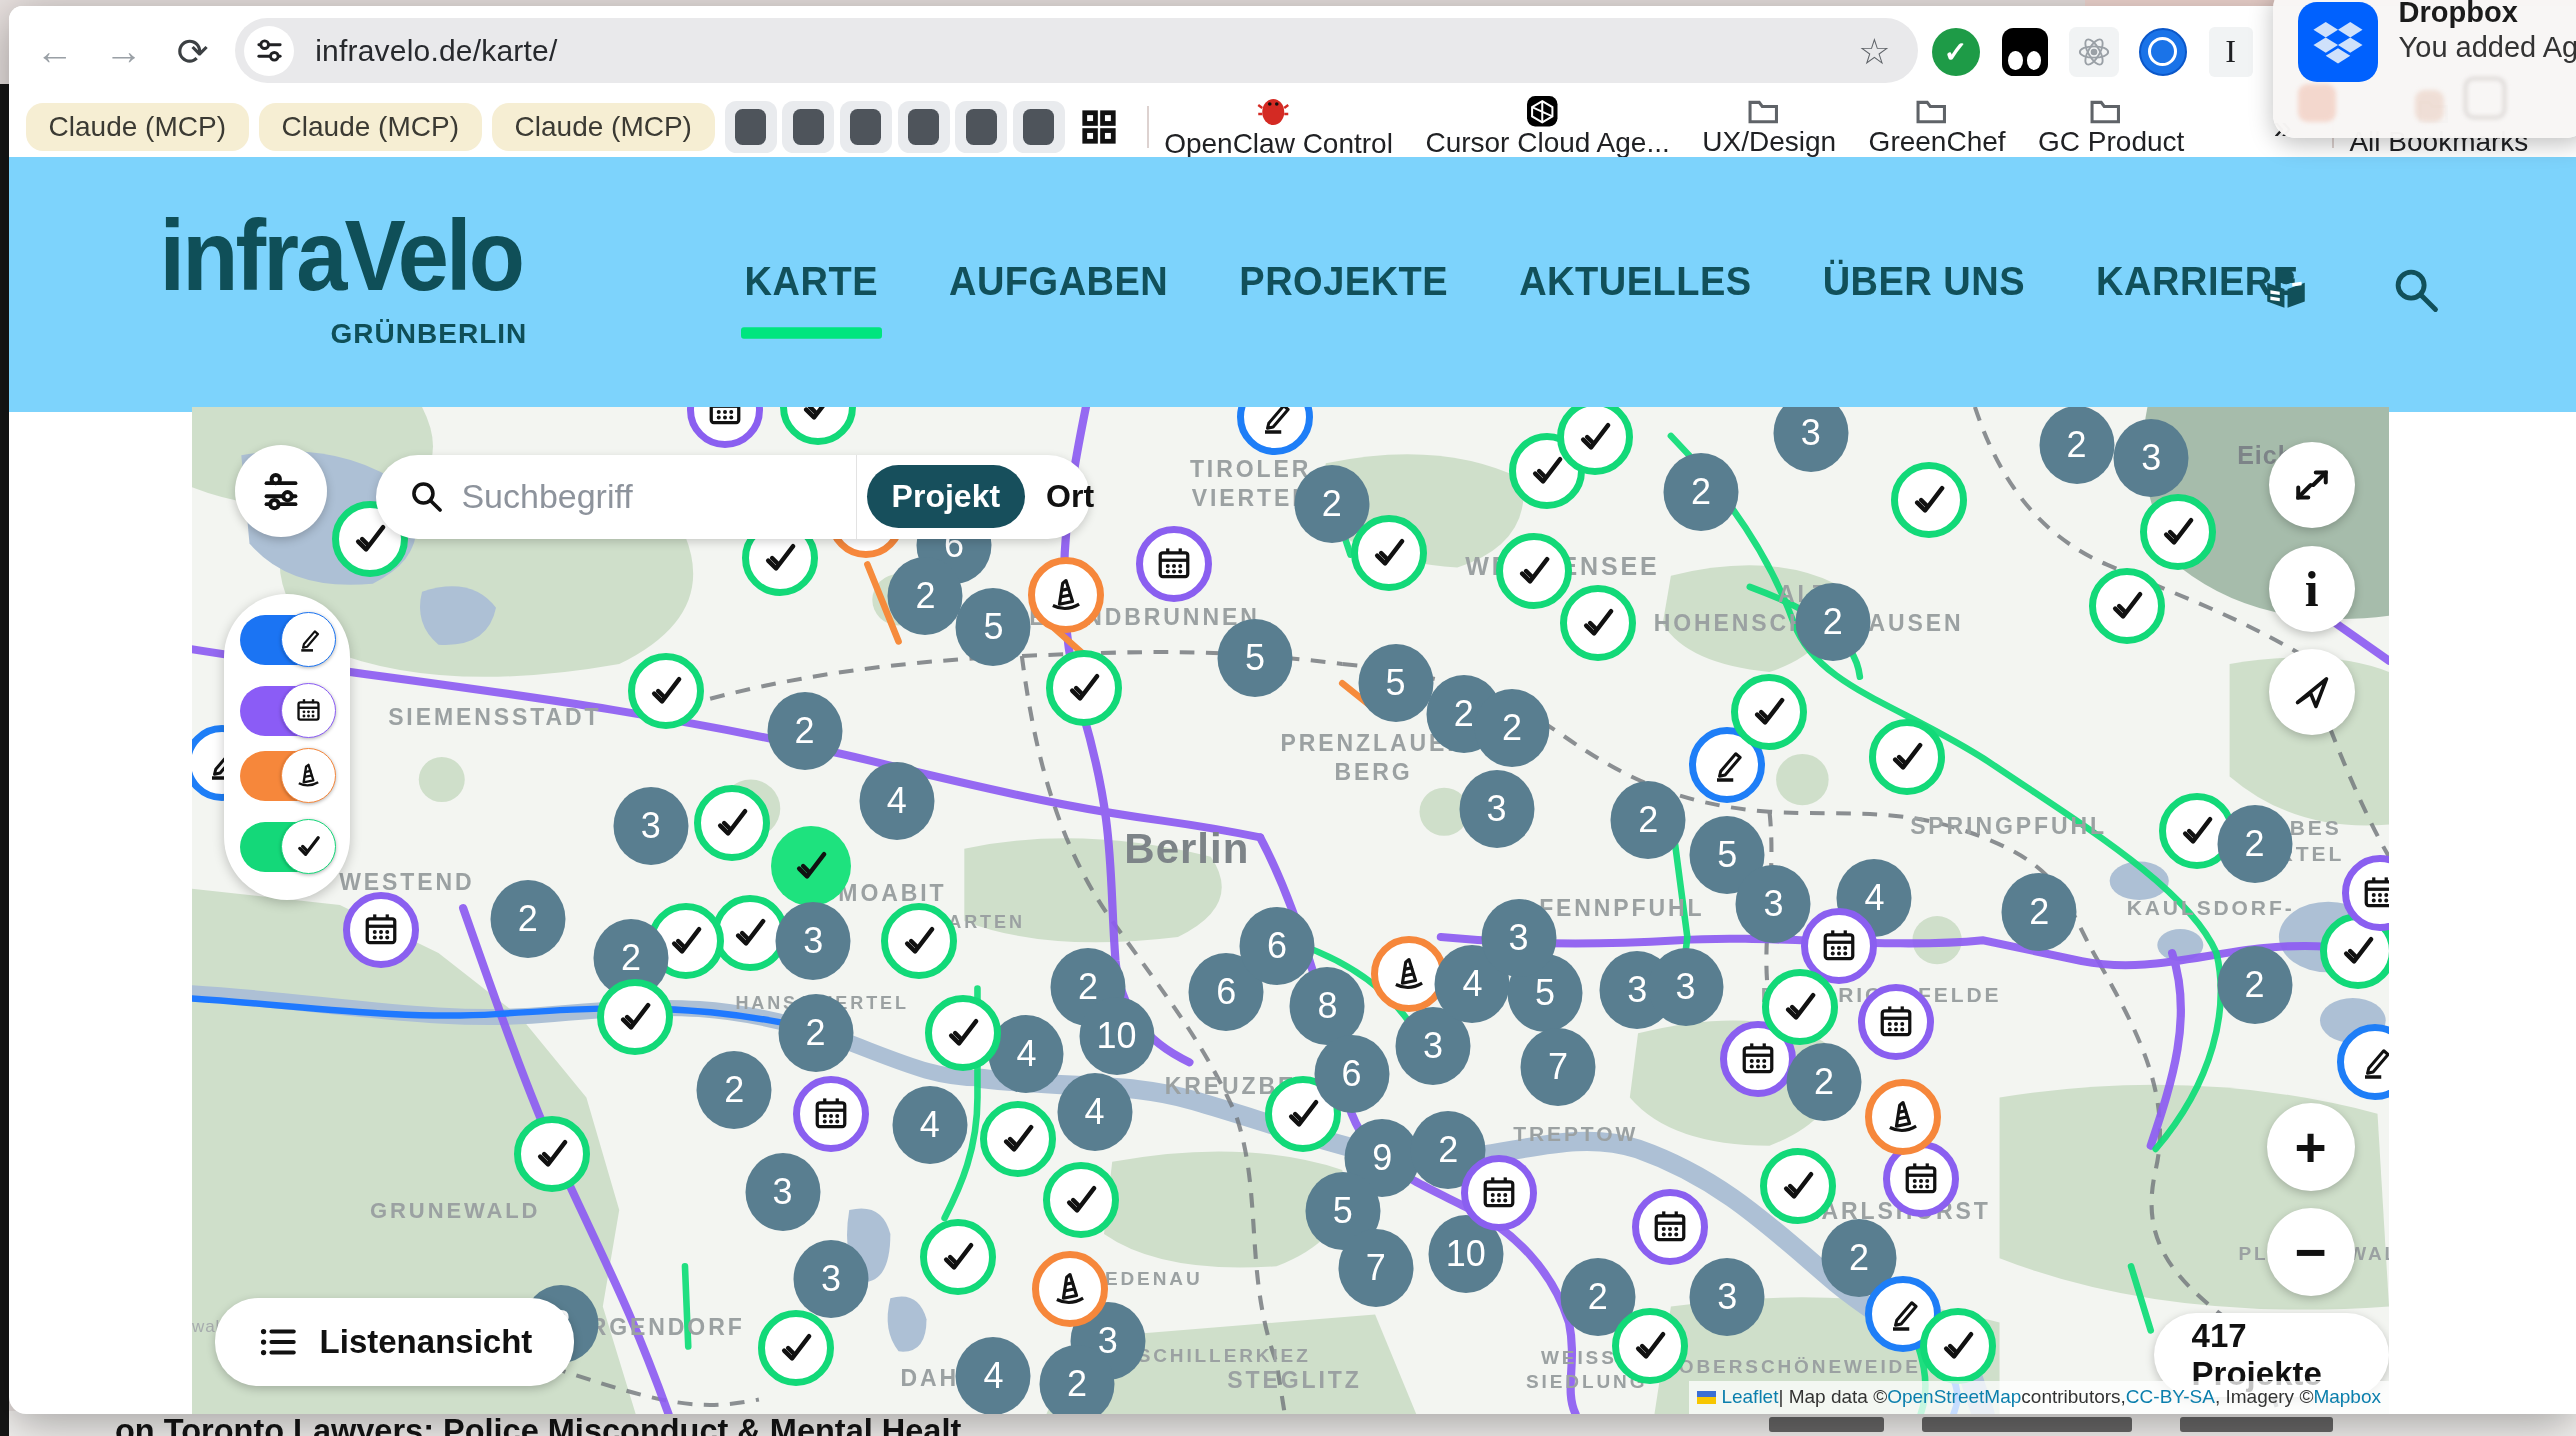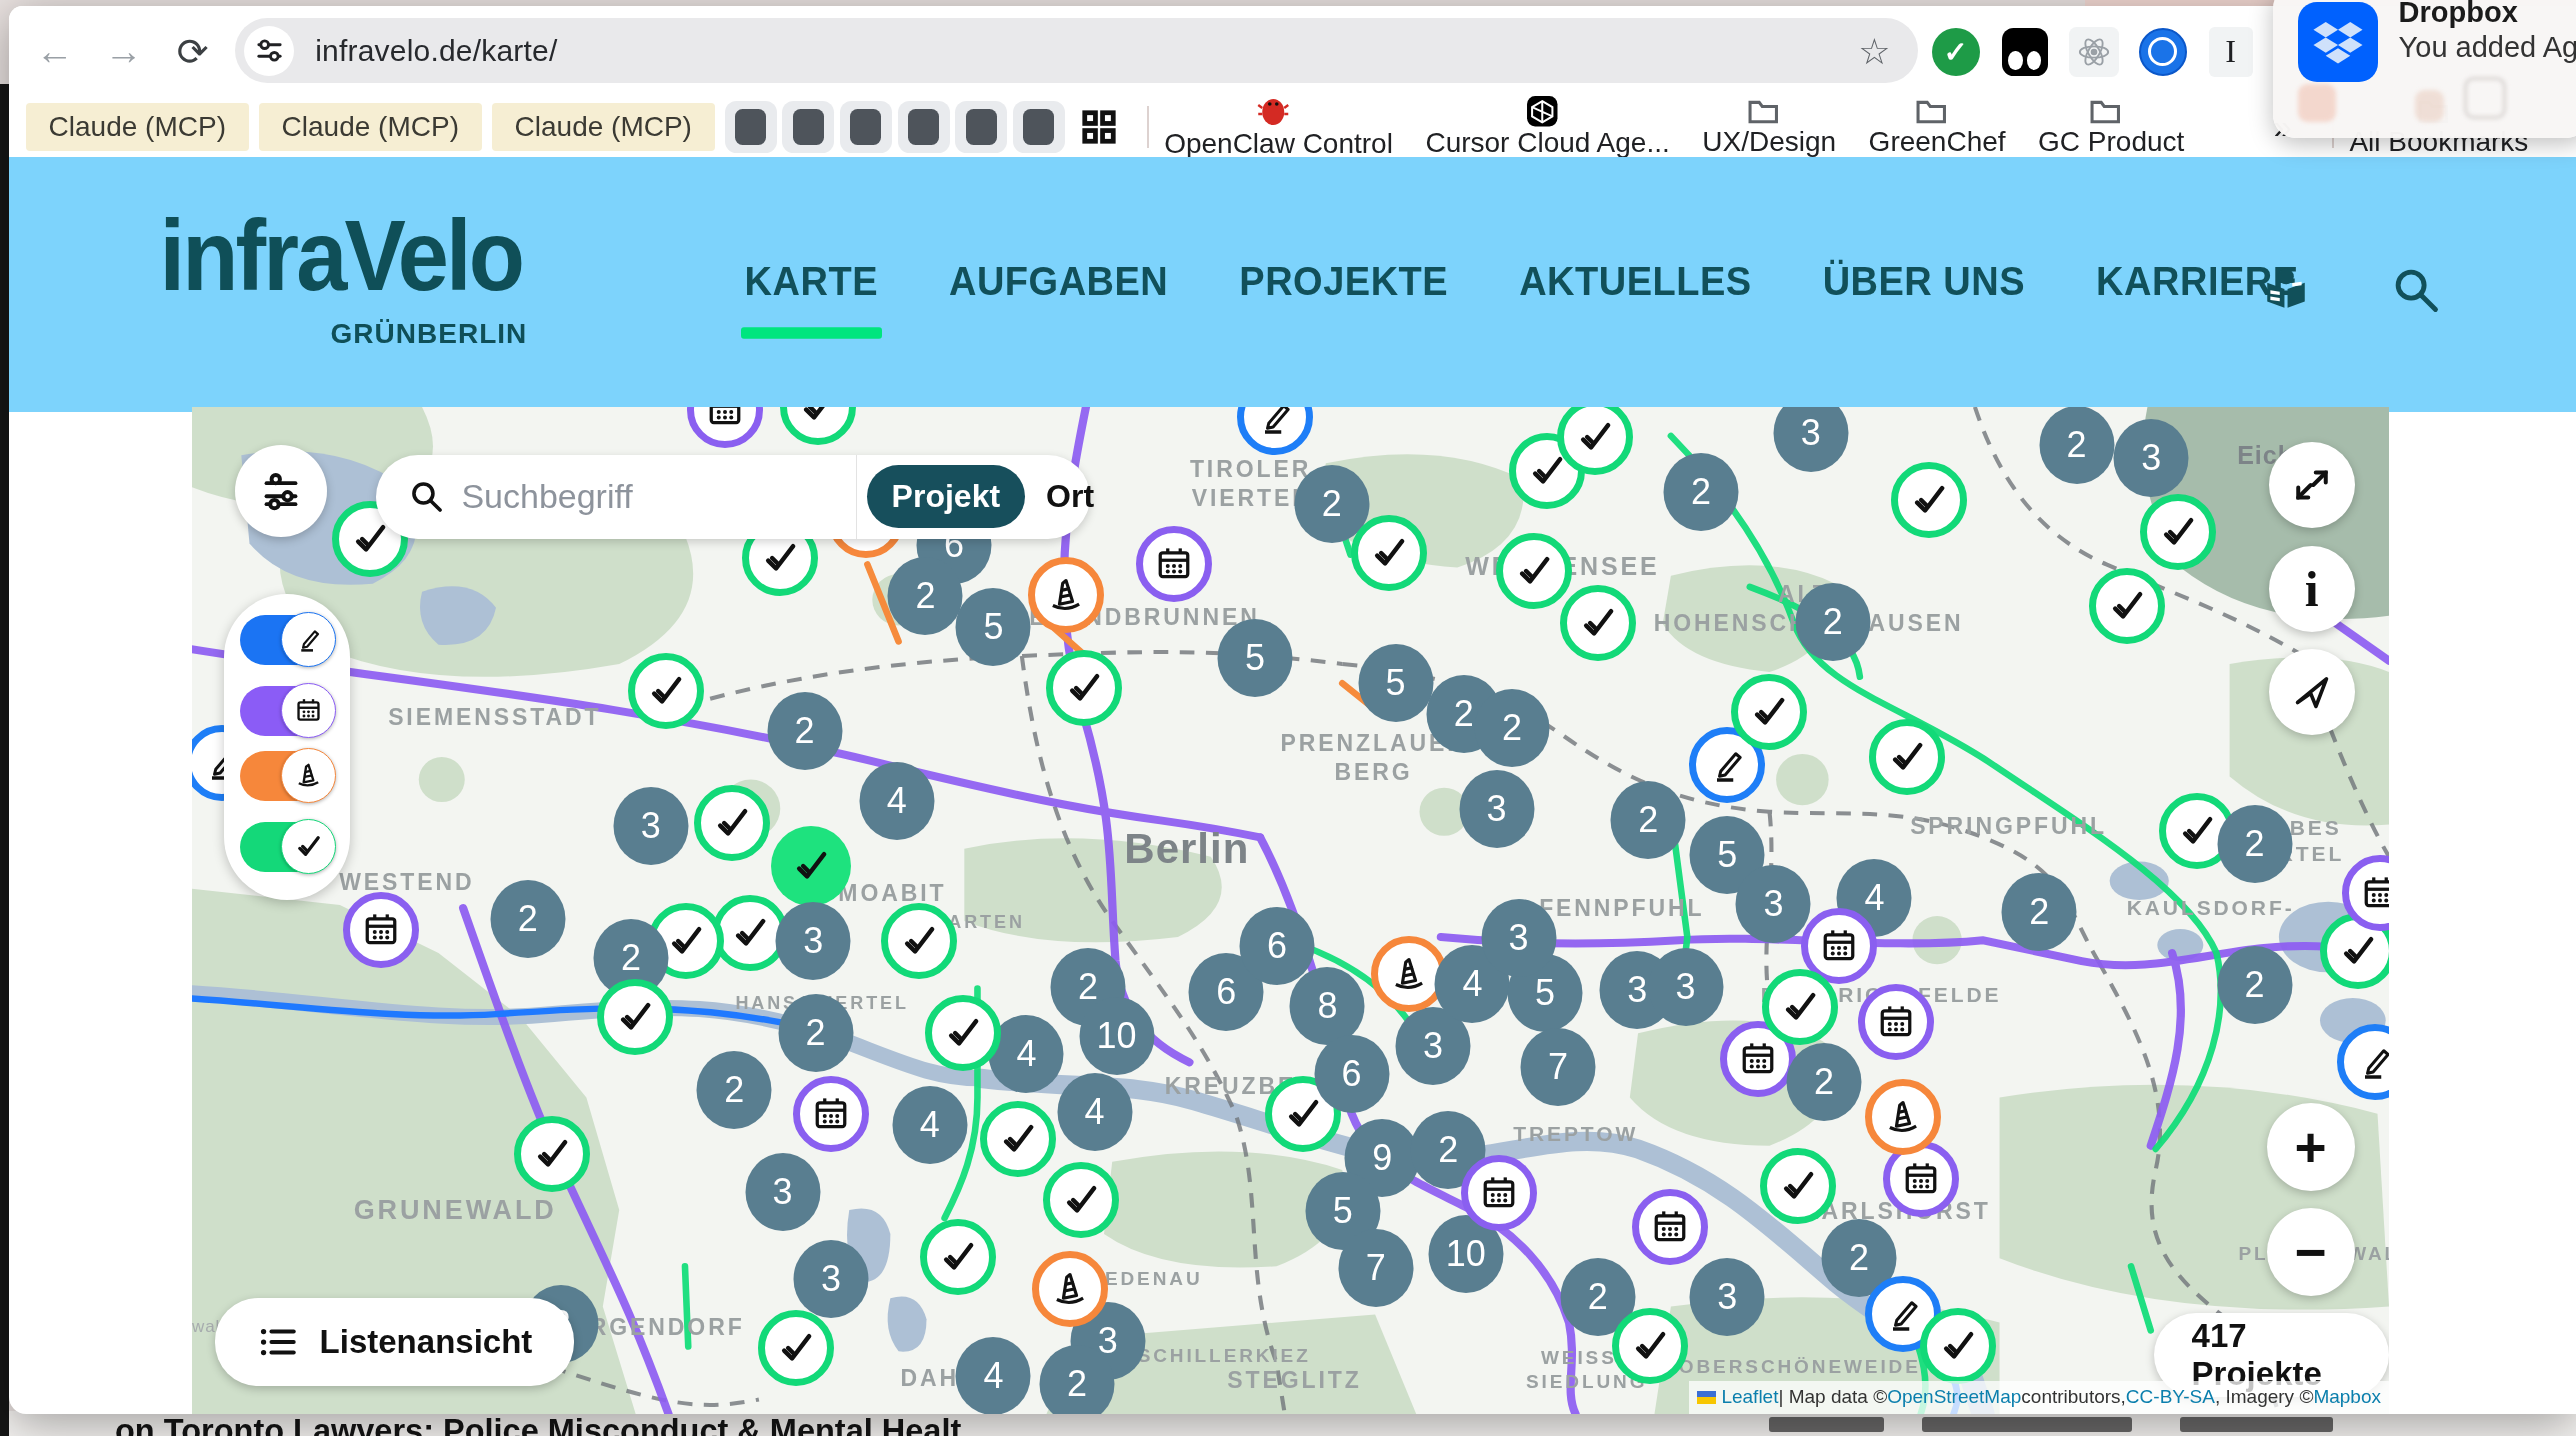--- a/index.html
+++ b/index.html
@@ -35,21 +35,21 @@
 
   
   .notif { position:absolute; left:2264px; top:-21px; width:316px; height:153px; background:rgba(248,246,245,.98); border-radius:23px; box-shadow:0 5.7px 23px rgba(0,0,0,.25); overflow:hidden; }
   .notif .dbx { position:absolute; left:25px; top:17px; width:80px; height:80px; background:#0061fe; border-radius:19px; display:flex; align-items:center; justify-content:center; }
   .notif .t1 { position:absolute; left:126px; top:11.5px; font-size:29px; font-weight:700; color:#1b1b1b; }
   .notif .t2 { position:absolute; left:126px; top:46px; font-size:29px; color:#333; white-space:nowrap; }
   .notif .blob { position:absolute; border-radius:9.6px; opacity:.5; filter:blur(1.9px); }
 
   
   .bookmarks { position:absolute; left:0; top:92px; width:100%; height:59px; background:#fff; display:flex; align-items:center; }
-  .bm-chip { height:48px; background:#f6eed3; border-radius:4px; display:flex; align-items:center; padding:0 23px; font-size:28px; color:#3b3a33; margin-right:9.6px; }
+  .bm-chip { height:48px; background:#f6eed3; border-radius:17px; display:flex; align-items:center; padding:0 23px; font-size:28px; color:#3b3a33; margin-right:9.6px; }
   .bm-sq-wrap { width:52px; height:52px; background:#e9ebee; border-radius:11.5px; display:flex; align-items:center; justify-content:center; margin-right:5.7px; }
   .bm-sq { width:31px; height:36px; background:#4e545b; border-radius:7.6px; }
   .bm-grid { width:38px; height:38px; margin:0 13.4px 0 9.6px; }
   .bm-sep { width:1.9px; height:42px; background:#ddd2d0; margin:0 15.3px; }
   .bm-item { display:flex; align-items:center; font-size:28px; color:#202124; margin-right:32.5px; white-space:nowrap;flex-direction:column; }
   .bm-item .ic { margin-right:11.5px; display:flex; }
   .bm-more { font-size:32.5px; color:#202124; margin:0 25px 0 57px; }
 
   
   .site-header { position:absolute; left:0; top:151px; width:100%; height:255px; background:#7dd3fc; }
@@ -371,21 +371,21 @@
         <div class="maplabel" style="left: 91.9%; top: 49.8%; font-size: 21px;">KAULSDORF-</div>
         <div class="maplabel city" style="left: 94.4%; top: 4.9%; font-size: 25px;">Eich</div>
         <div class="maplabel" style="left: 48.2%; top: 67.5%; font-size: 23px;">KREUZBERG</div>
         <div class="maplabel" style="left: 63%; top: 72.2%; font-size: 21px;">TREPTOW</div>
         <div class="maplabel" style="left: 63.5%; top: 95.7%; font-size: 19px;">WEISSE<br>SIEDLUNG</div>
         <div class="maplabel" style="left: 47%; top: 94.3%; font-size: 19px;">SCHILLERKIEZ</div>
         <div class="maplabel" style="left: 97.2%; top: 84.1%; font-size: 19px;">PLÄNTERWALD</div>
         <div class="maplabel" style="left: 76.9%; top: 58.4%; font-size: 21px;">FRIEDRICHSFELDE</div>
         <div class="maplabel" style="left: 77.6%; top: 79.9%; font-size: 23px;">KARLSHORST</div>
         <div class="maplabel" style="left: 73.2%; top: 95.4%; font-size: 19px;">OBERSCHÖNEWEIDE</div>
-        <div class="maplabel" style="left: 12%; top: 79.9%; font-size: 27px;">GRUNEWALD</div>
+        <div class="maplabel" style="left: 12%; top: 79.9%; font-size: 22px;">GRUNEWALD</div>
         <div class="maplabel" style="left: 19.4%; top: 91.4%; font-size: 23px;">SCHMARGENDORF</div>
         <div class="maplabel" style="left: 34.9%; top: 96.5%; font-size: 23px;">DAHLEM</div>
         <div class="maplabel" style="left: 50.2%; top: 96.7%; font-size: 23px;">STEGLITZ</div>
         <div class="maplabel" style="left: 42.9%; top: 86.6%; font-size: 19px;">FRIEDENAU</div>
         <div class="maplabel" style="left: 35.8%; top: 51.2%; font-size: 18px;">GARTEN</div>
         <div class="maplabel lc" style="left: 0.9%; top: 91.4%; font-size: 17px;">wald</div>
       </div>
     <div id="marker-layer">
         <div class="marker m-ring m-cal" style="left: 24.3%; top: 0.3%;">
           <svg width="40" height="40" viewBox="0 0 32 32" fill="none" stroke="#111" stroke-width="2.6">

